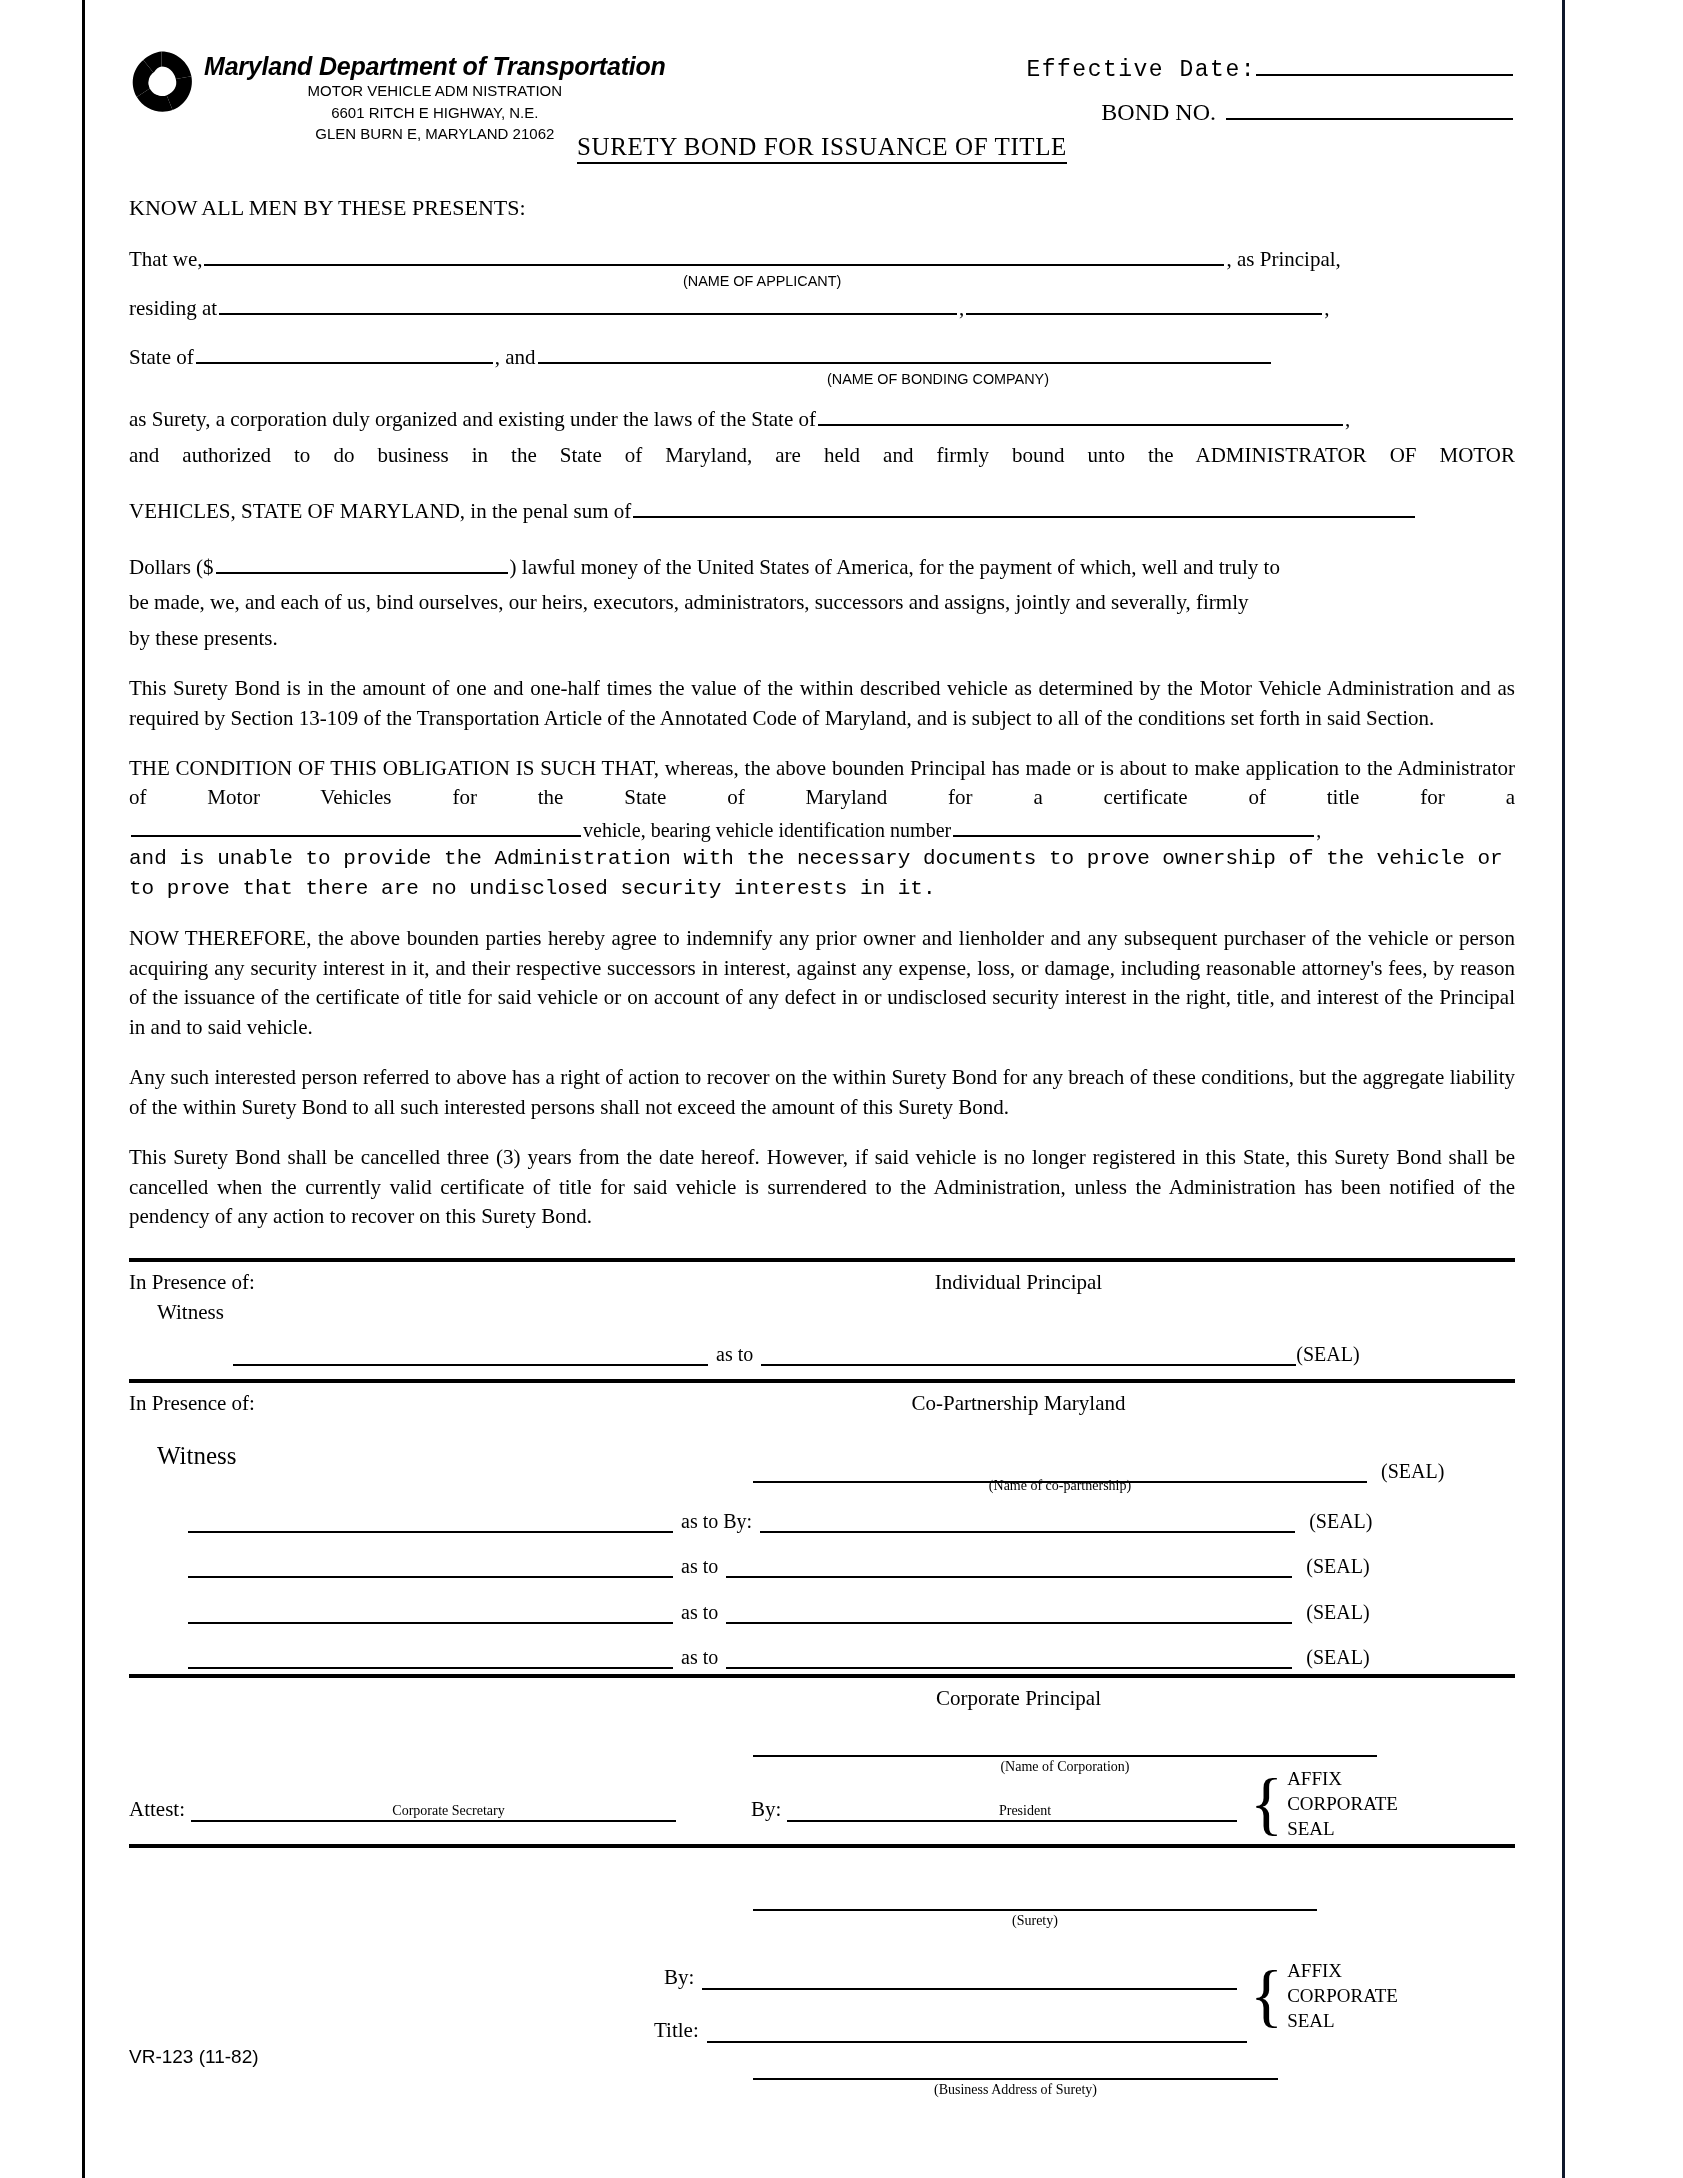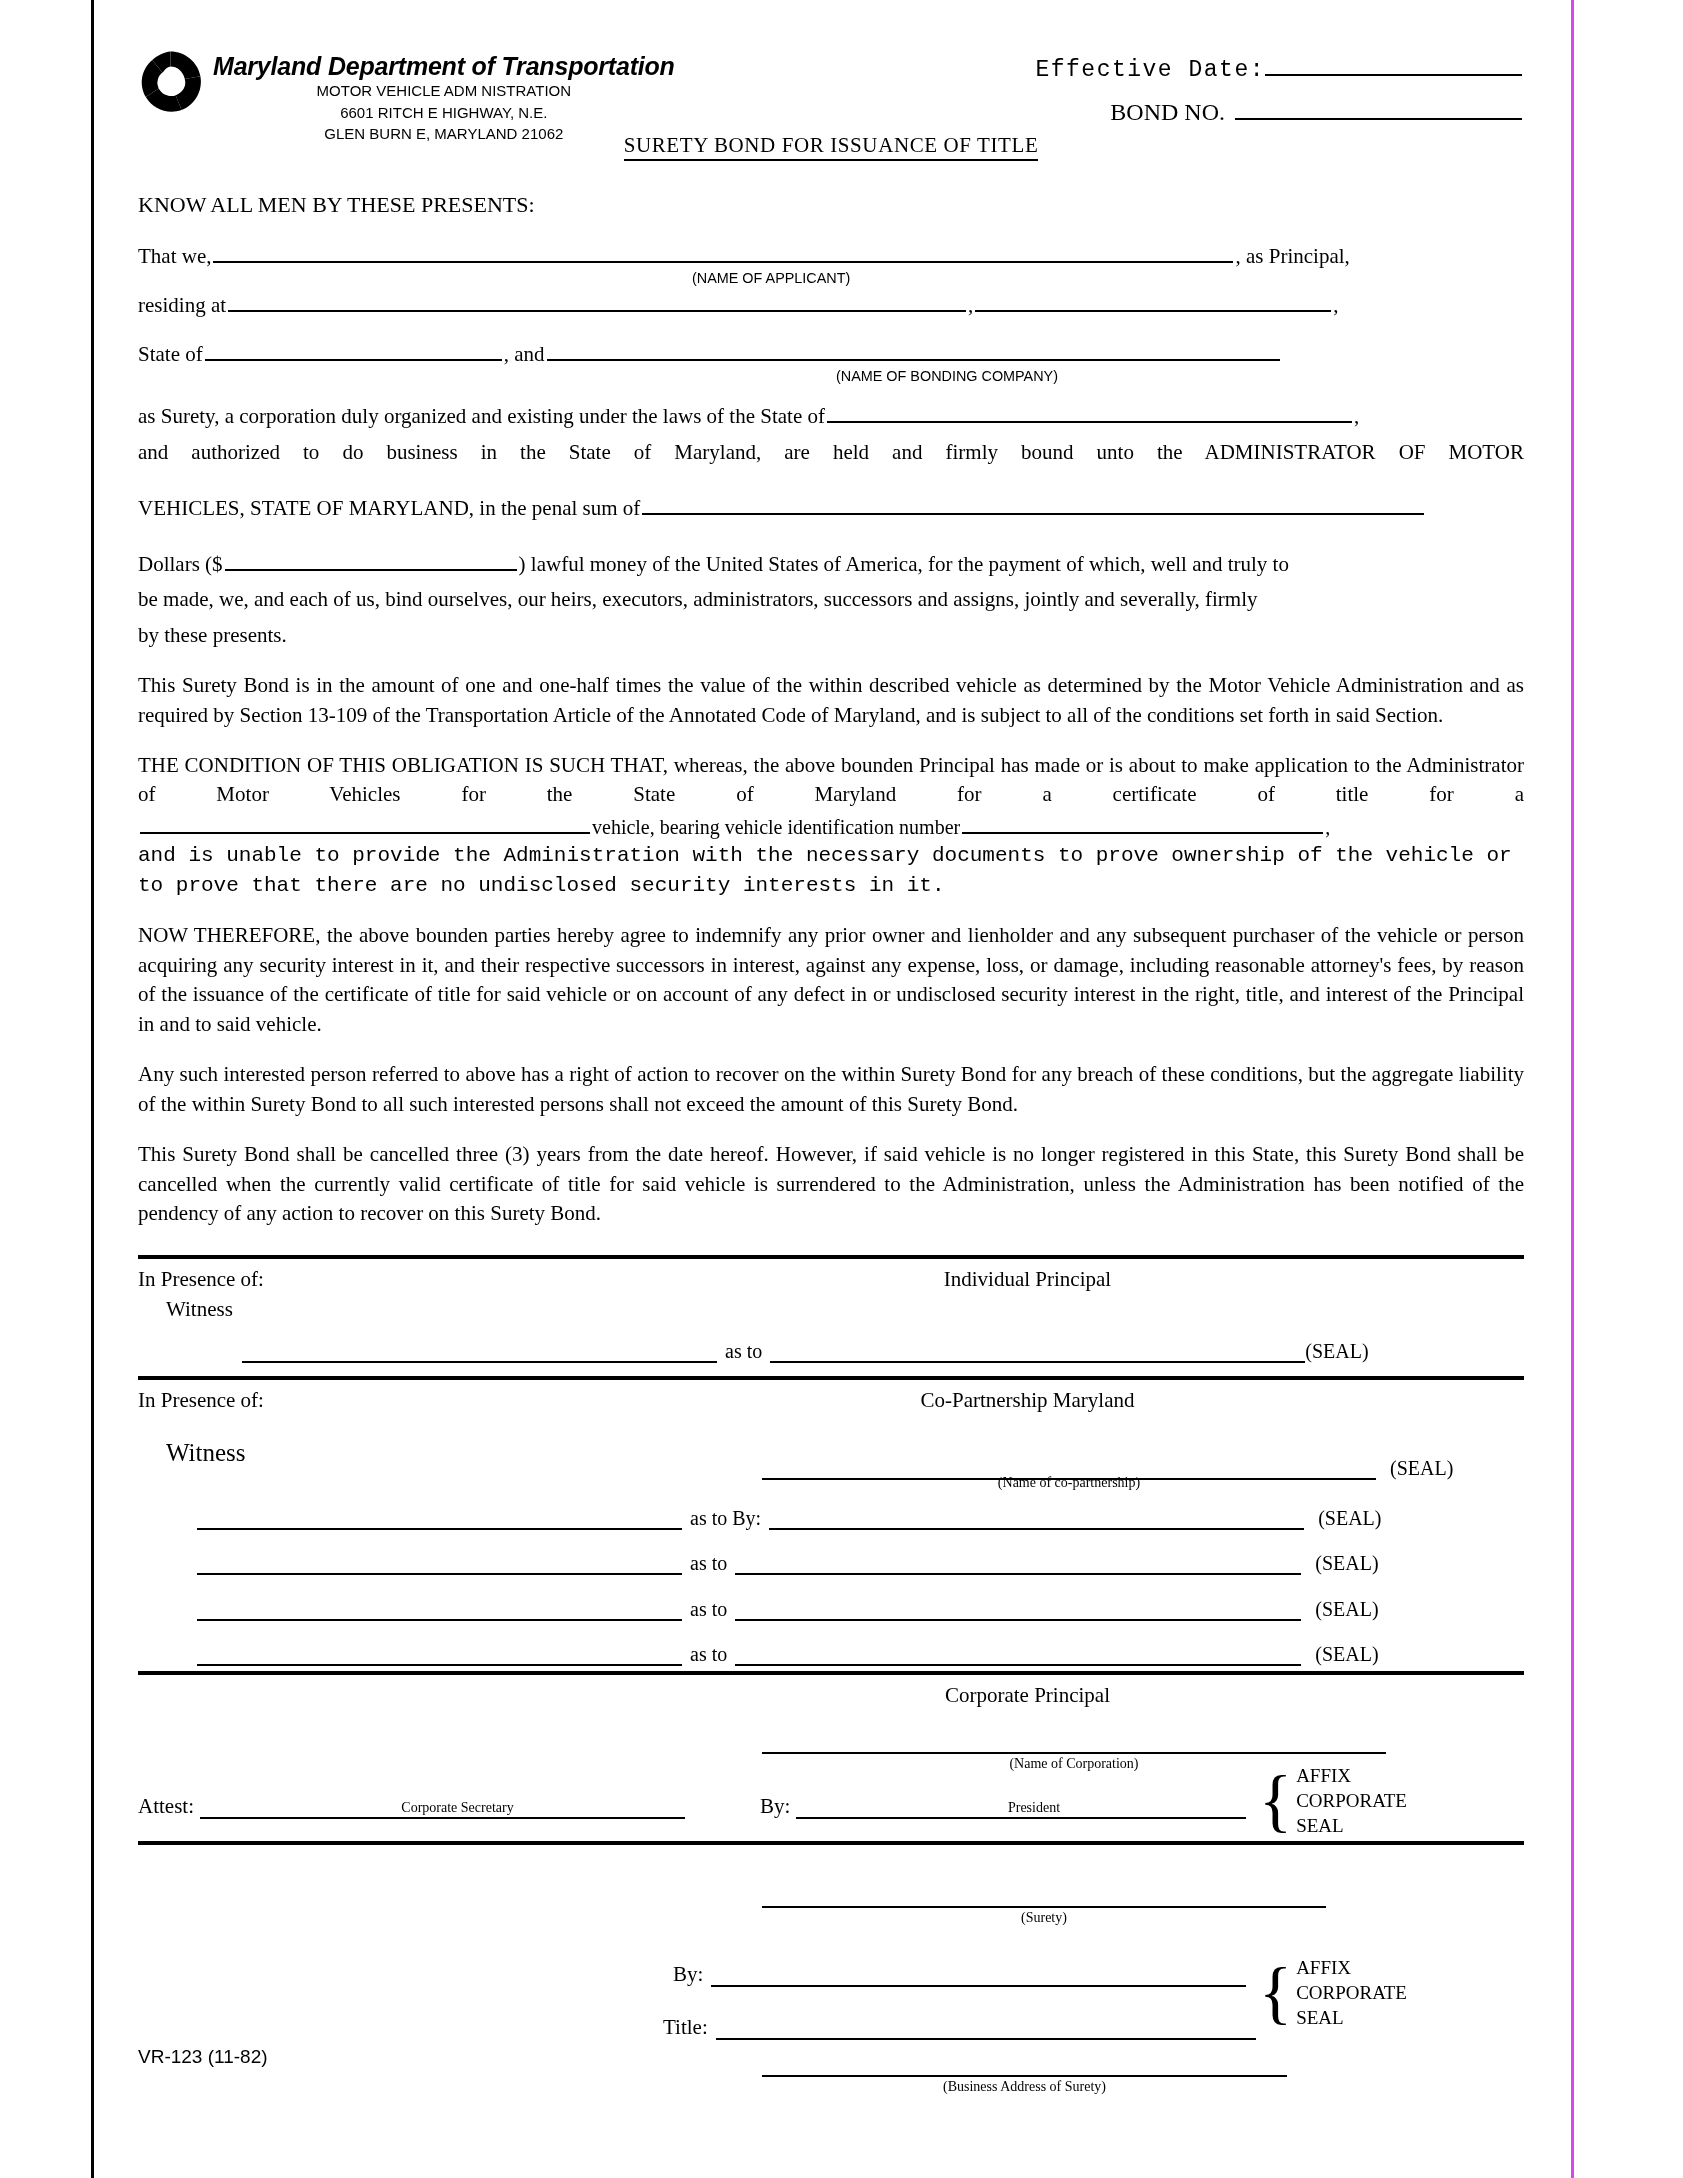--- a/index.html
+++ b/index.html
@@ -12,26 +12,26 @@
     height: 2178px;
     font-family: "Liberation Serif", serif;
     color: #000;
     position: relative;
     overflow: hidden;
   }
 
   
   #page {
     position: absolute;
-    left: 91px;
+    left: 82px;
     top: 0;
     width: 1483px;
     height: 2178px;
     border-left: 3px solid #000;
-    border-right: 3px solid #d946ef;
+    border-right: 3px solid #0f172a;
     box-sizing: border-box;
   }
   #content {
     position: absolute;
     left: 44px;
     top: 0;
     width: 1386px;
     height: 2178px;
   }
 
@@ -98,21 +98,21 @@
   }
   .eff-rule {
     border-bottom: 2px solid #000;
     height: 0;
     flex: none;
   }
 
   
   .doc-title {
     text-align: center;
-    font-size: 21px;
+    font-size: 25px;
     letter-spacing: 0.6px;
     margin-top: 4px;
     margin-bottom: 34px;
   }
   .doc-title span {
     border-bottom: 2px solid #000;
     padding-bottom: 2px;
   }
 
   

